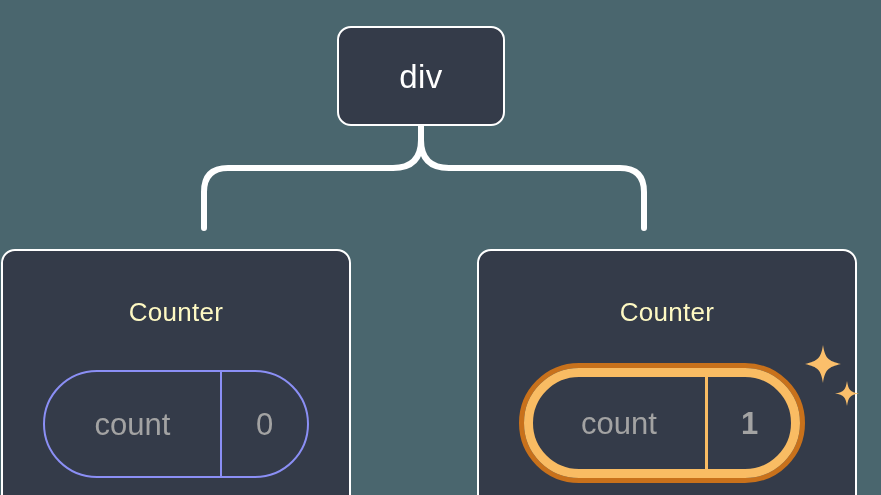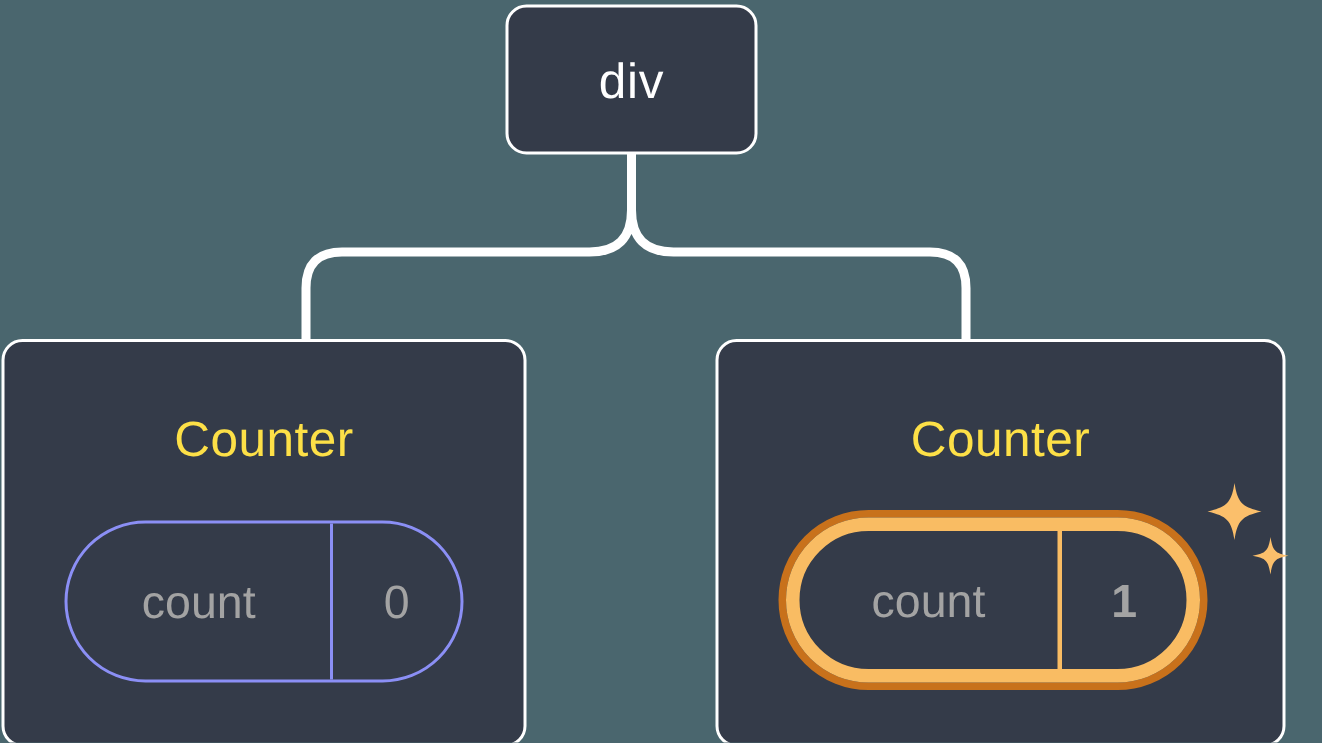--- a/index.html
+++ b/index.html
@@ -29,20 +29,21 @@
     pointer-events: none;
   }
 
   
   .node-card {
     position: absolute;
     box-sizing: border-box;
     background: #343b49;
     border: 2px solid #ffffff;
     border-radius: 14px;
+    margin-top: 23px;
   }
   #node-div {
     left: 337px;
     top: 3px;
     width: 168px;
     height: 100px;
     display: flex;
     align-items: center;
     justify-content: center;
   }
@@ -66,22 +67,22 @@
     width: 380px;
     height: 272px;
   }
 
   .node-title {
     position: absolute;
     left: 0;
     right: 0;
     top: 48px;
     text-align: center;
-    color: #fde047;
-    font-size: 33px;
+    color: #fef9c3;
+    font-size: 26px;
     font-weight: 400;
     letter-spacing: 0.3px;
     line-height: 1;
   }
 
   
   .pill {
     position: absolute;
     box-sizing: border-box;
     display: flex;

